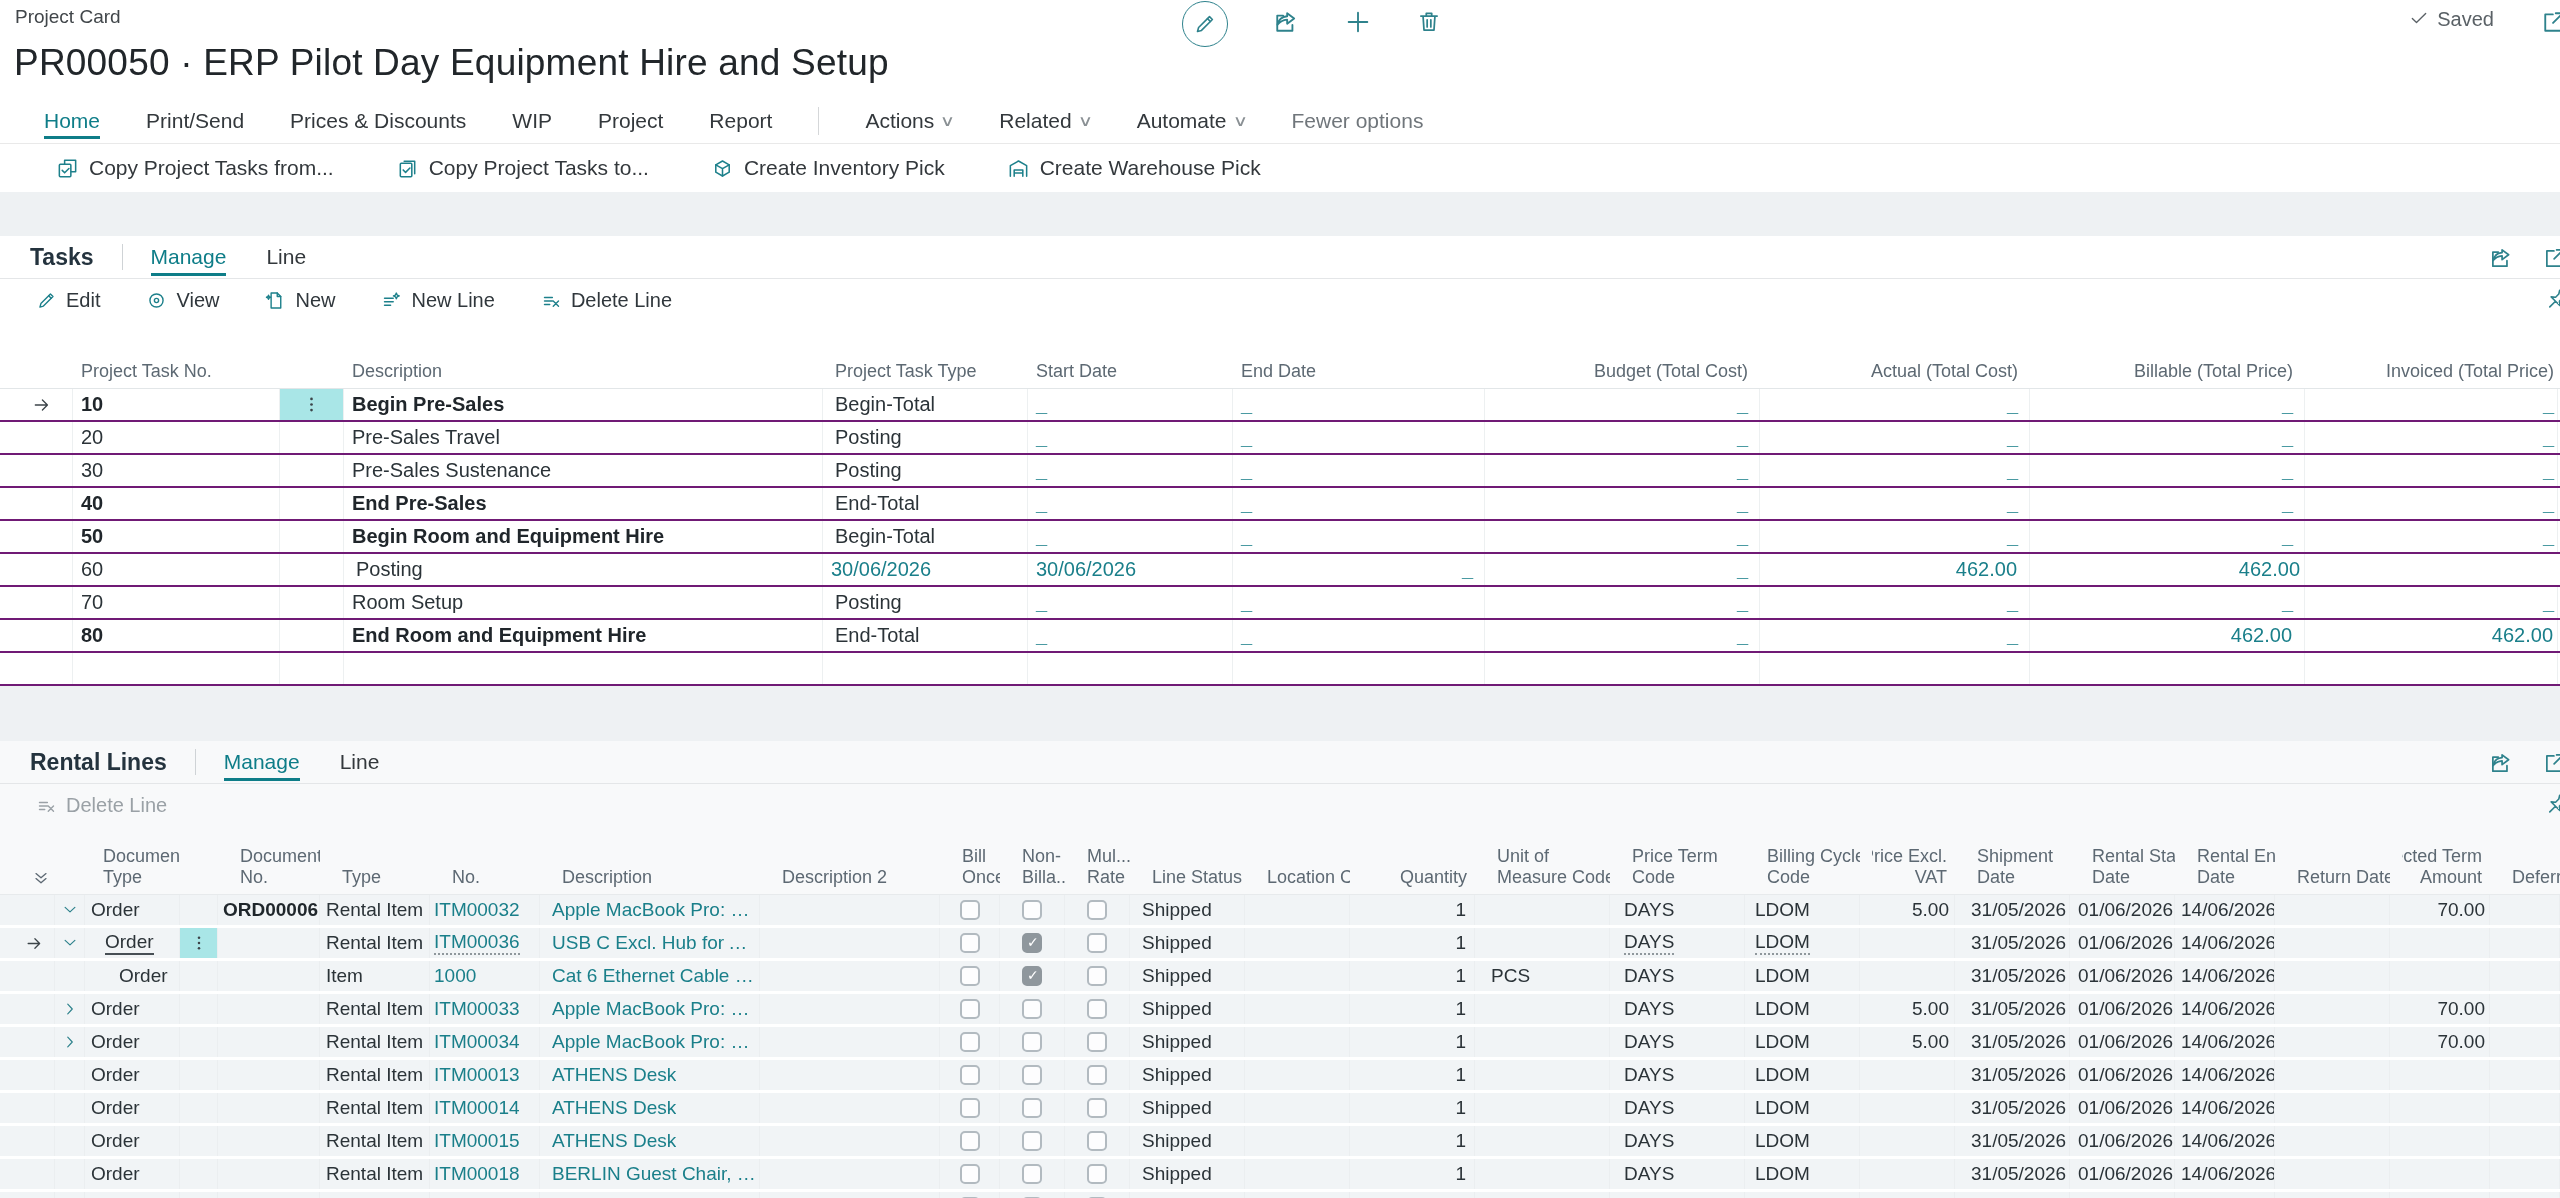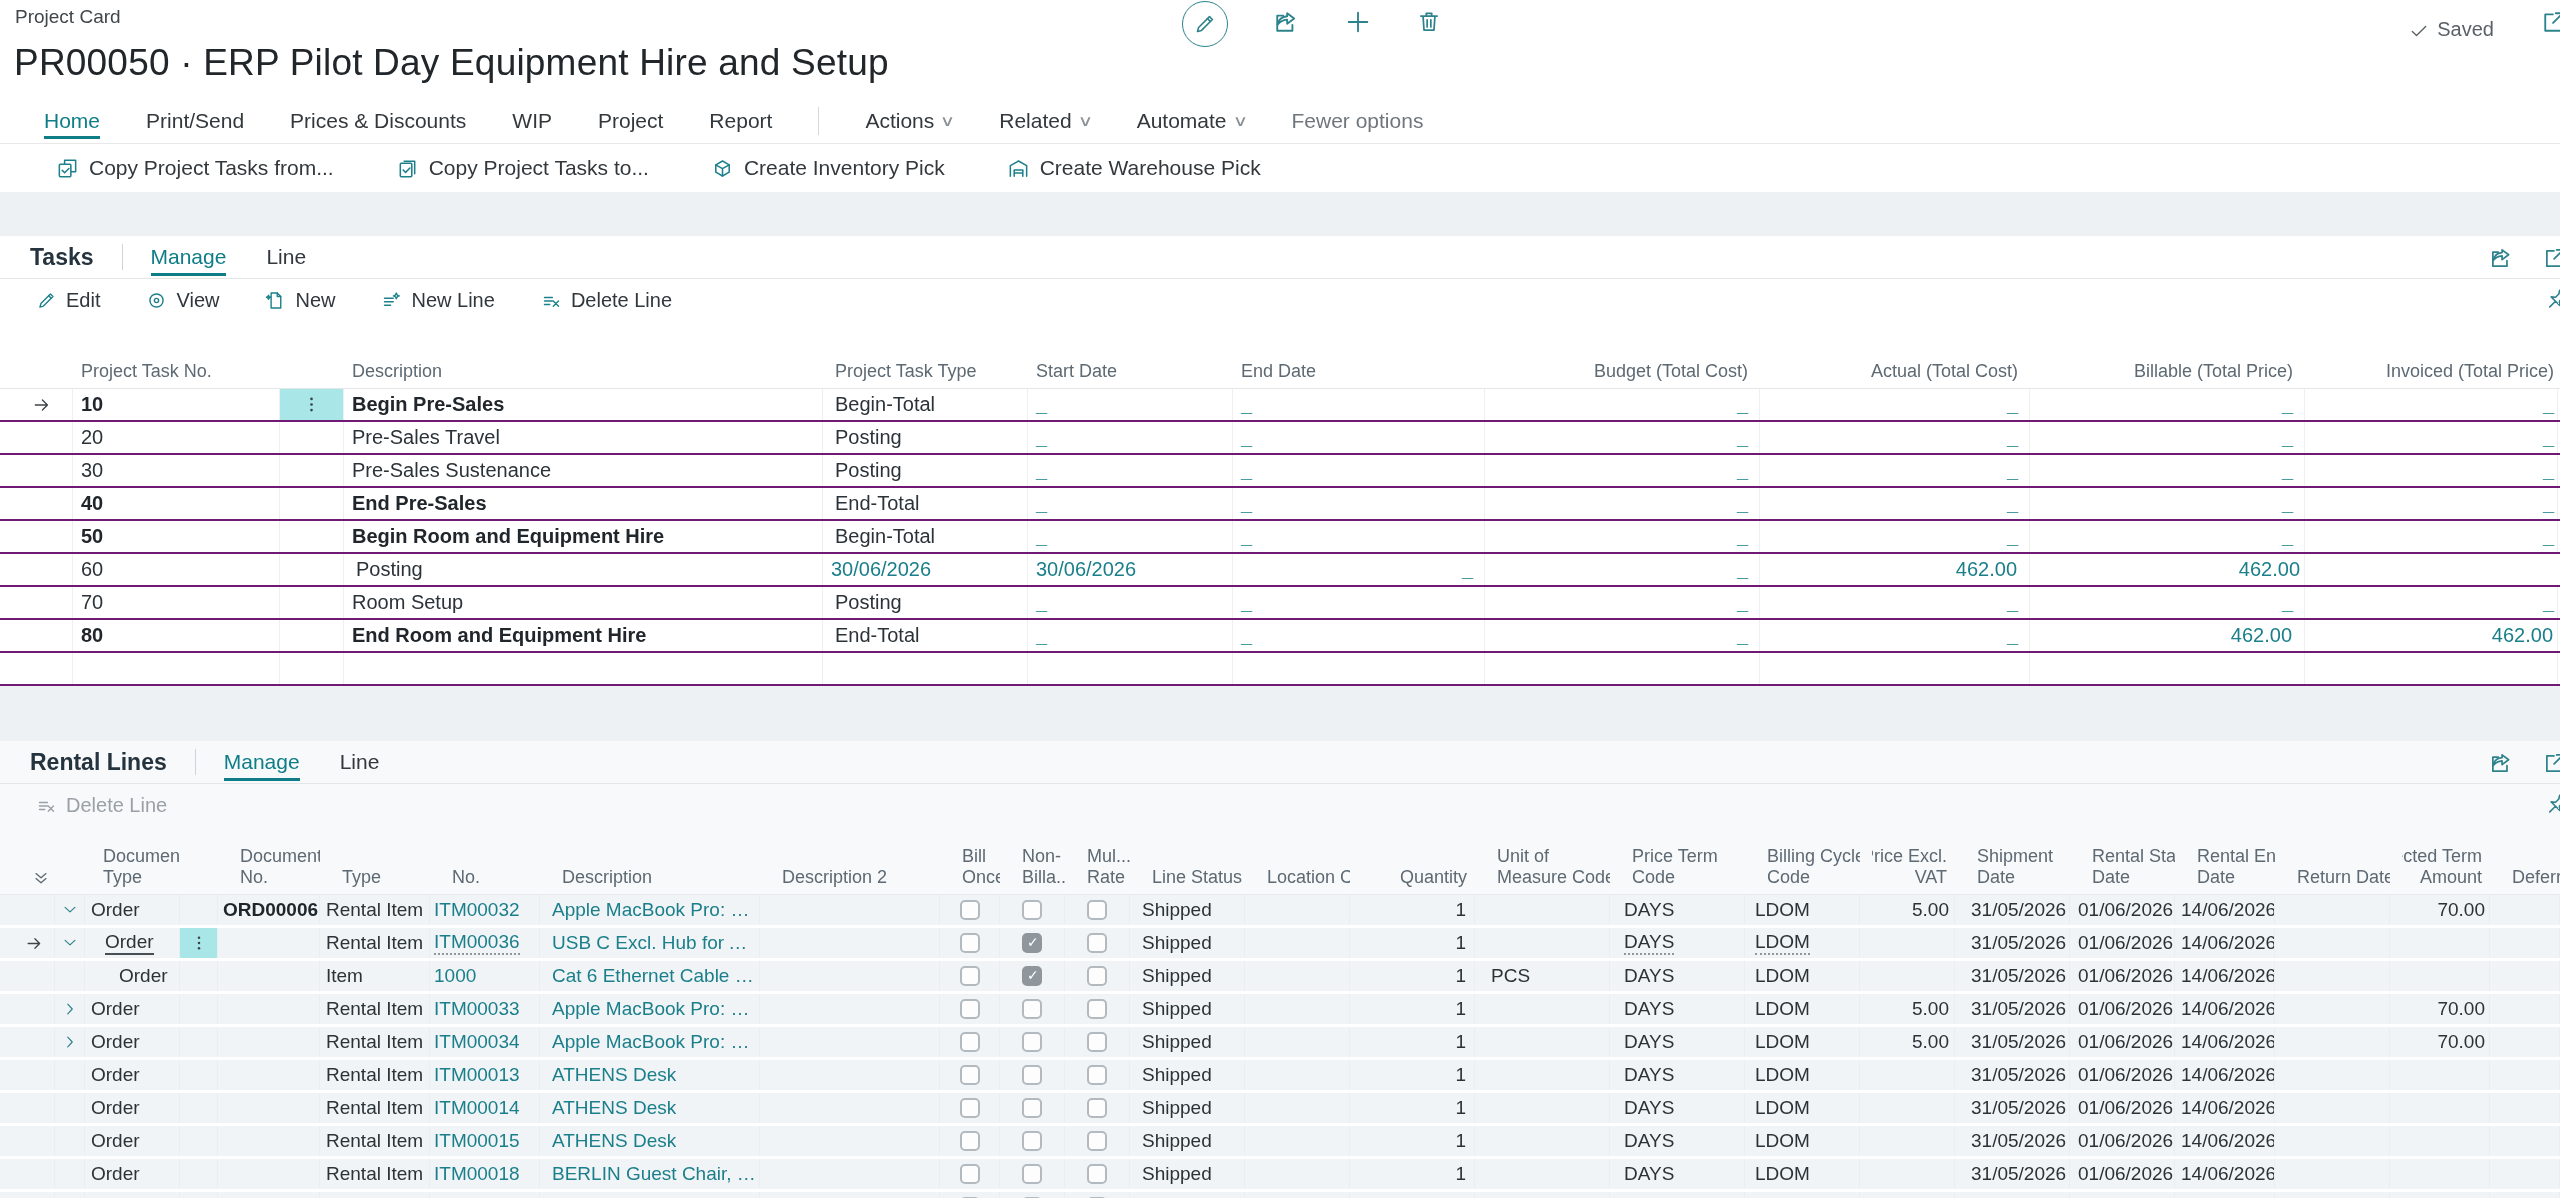--- a/index.html
+++ b/index.html
@@ -6,22 +6,22 @@
   html,body { width:2560px; height:1198px; overflow:hidden; background:#fff;
     font-family:"Liberation Sans","DejaVu Sans",sans-serif; color:#2b3338; }
   .app { position:relative; width:2560px; height:1198px; overflow:hidden; }
 
   
   .topbar { position:relative; height:34px; }
   .context-label { position:absolute; left:15px; top:6px; font-size:19px; color:#41464a; }
   .top-actions { position:absolute; left:1182px; top:0; display:flex; align-items:center; gap:44px; height:44px; color:#2e828c; }
   .circle-btn { width:46px; height:46px; border:1.5px solid #2e828c; border-radius:50%;
     display:flex; align-items:center; justify-content:center; margin-top:4px; }
-  .saved { position:absolute; right:66px; top:8px; display:flex; gap:8px; align-items:flex-end;
-    font-size:20px; color:#5a6166;margin-top:10px; }
+  .saved { position:absolute; right:66px; top:8px; display:flex; gap:8px; align-items:flex-start;
+    font-size:20px; color:#5a6166; }
   .top-popout { position:absolute; right:-8px; top:8px; color:#2e828c; }
 
   .page-title { margin:8px 0 0 14px; font-size:37px; font-weight:300; color:#21262a; letter-spacing:.2px; }
 
   
   .menubar { display:flex; align-items:center; gap:46px; padding-left:44px; height:46px;
     margin-top:14px; border-bottom:1px solid #e9e9e9; font-size:21px; }
   .menu-item { color:#33383c; cursor:pointer; position:relative; display:flex; align-items:center; gap:8px; height:100%; }
   .menu-item.active { color:#0e7d88; }
   .menu-item.active::after { content:""; position:absolute; left:0; right:0; bottom:4px; height:3px; background:#0e7d88; }

